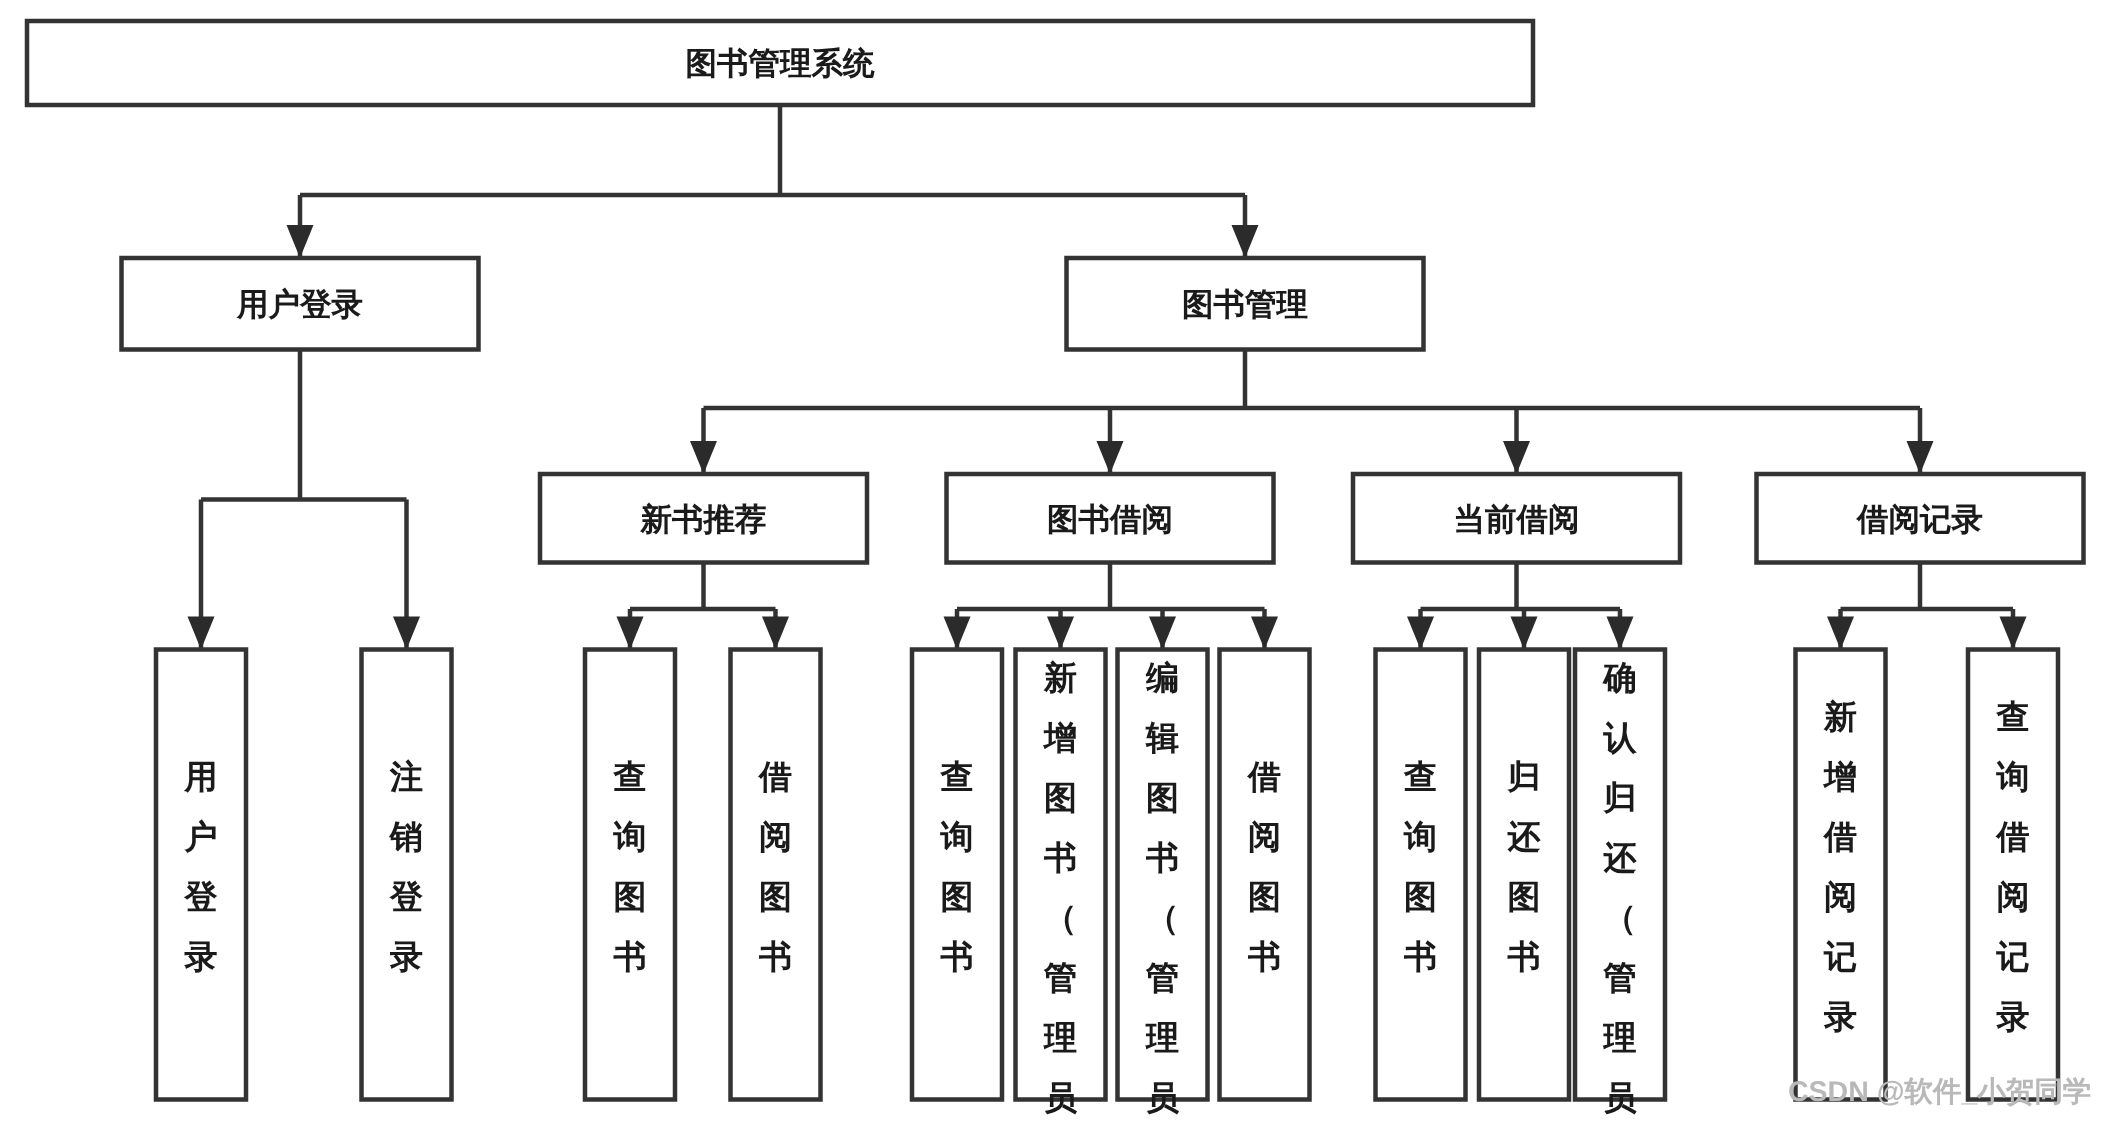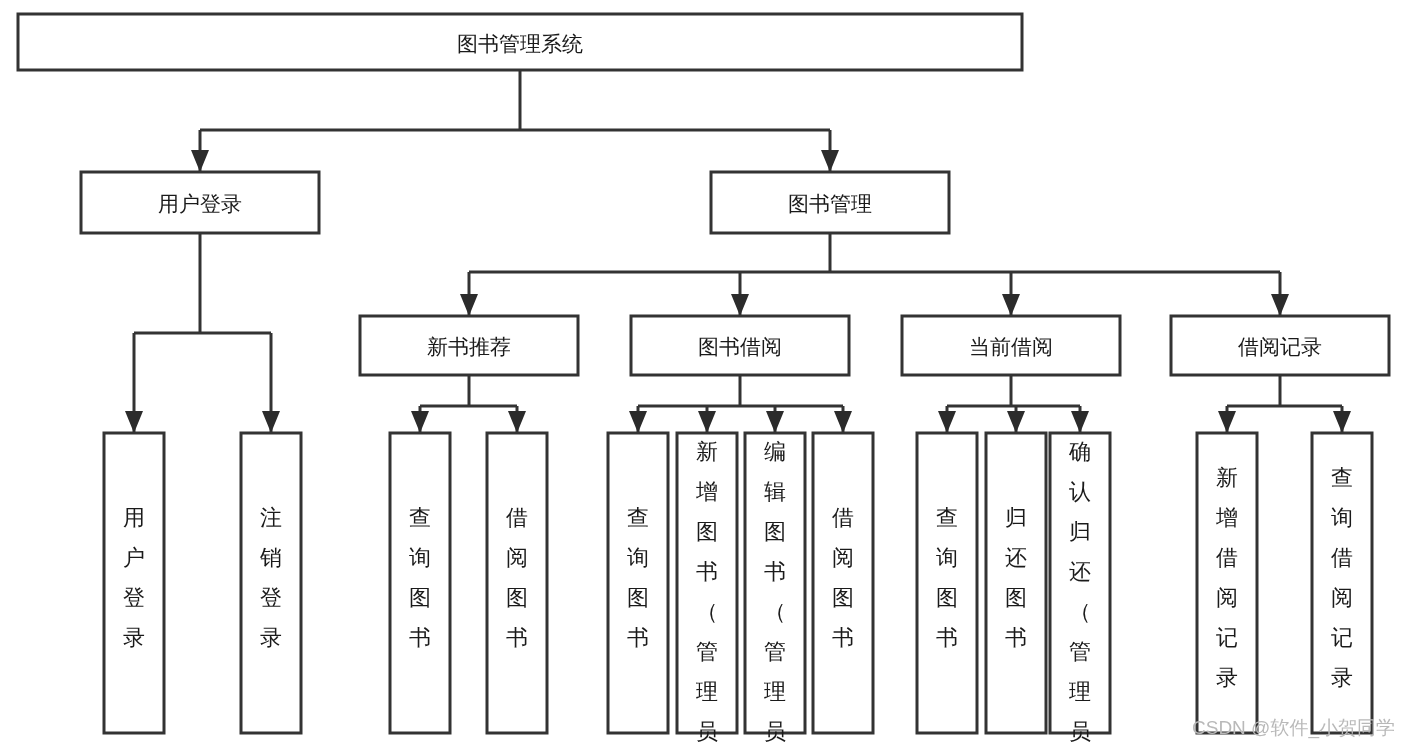--- a/index.html
+++ b/index.html
@@ -13,20 +13,21 @@
     font-family: "Liberation Sans", "DejaVu Sans", sans-serif;
     overflow: hidden;
     position: relative;
   }
   #diagram-root {
     position: absolute;
     left: 0;
     top: 0;
     width: 1256px;
     height: 747px;
+    font-weight: bold;
   }
   svg.flow {
     display: block;
     width: 1405px;
     height: 747px;
     background: #ffffff;
   }
   .node-rect {
     fill: #ffffff;
     stroke: #333333;

